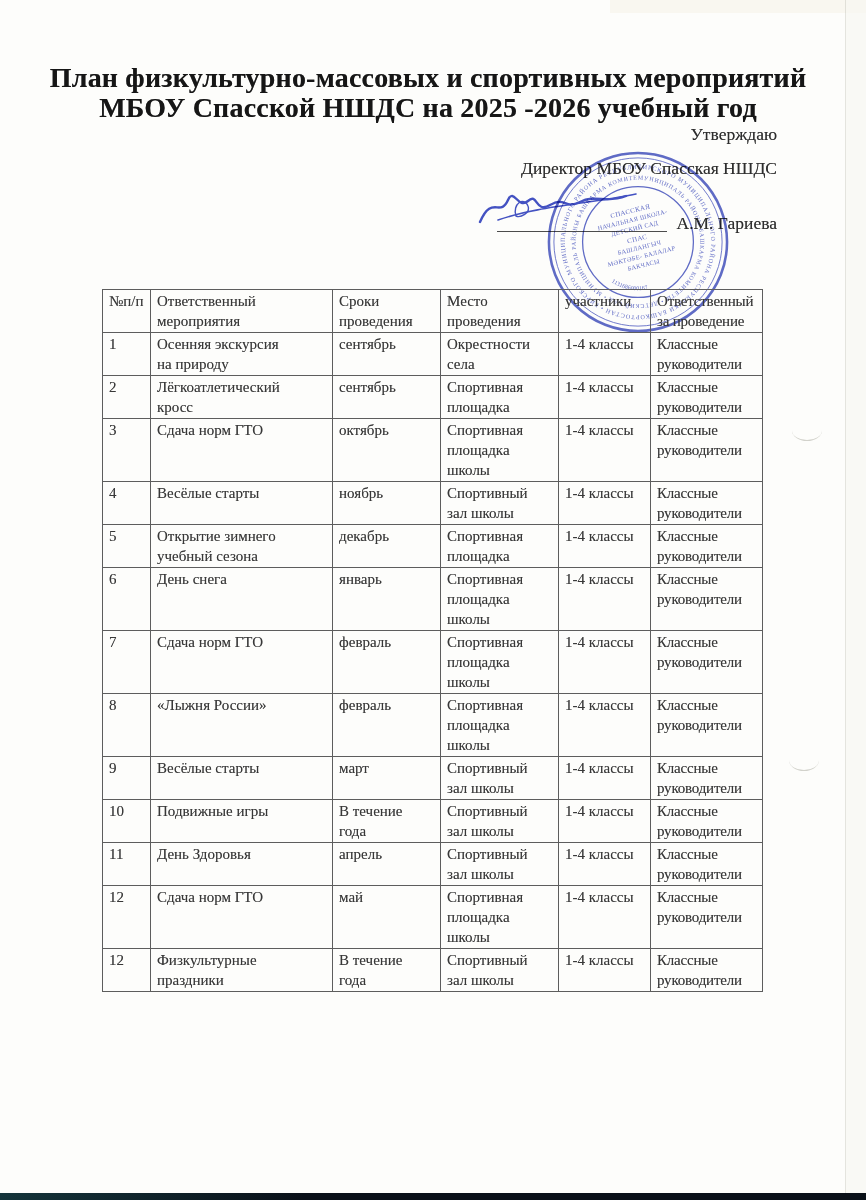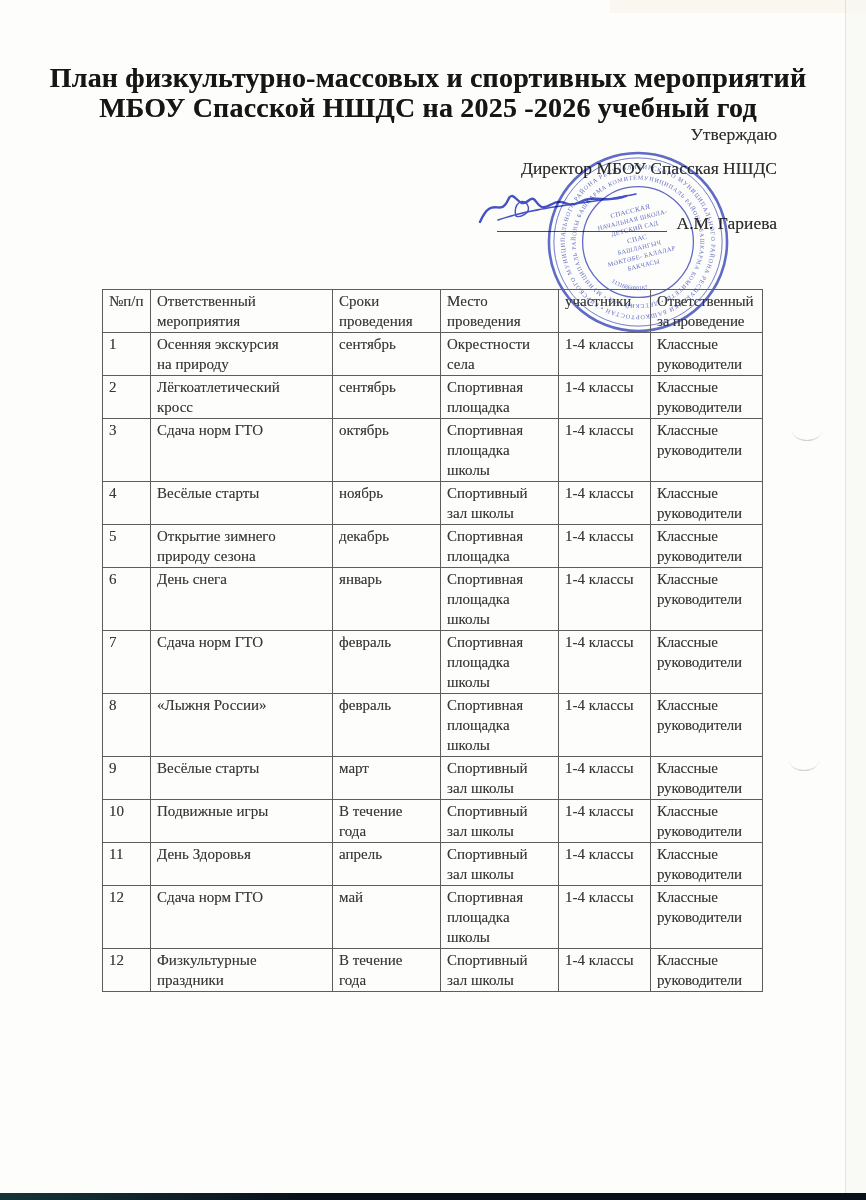--- a/index.html
+++ b/index.html
@@ -190,21 +190,21 @@
           <td class="c2">ноябрь</td>
           <td class="c3">Спортивный
 зал школы</td>
           <td class="c4">1-4 классы</td>
           <td class="c5">Классные
 руководители</td>
         </tr>
         <tr>
           <td class="c0">5</td>
           <td class="c1">Открытие зимнего
-природу сезона</td>
+учебный сезона</td>
           <td class="c2">декабрь</td>
           <td class="c3">Спортивная
 площадка</td>
           <td class="c4">1-4 классы</td>
           <td class="c5">Классные
 руководители</td>
         </tr>
         <tr>
           <td class="c0">6</td>
           <td class="c1">День снега</td>

